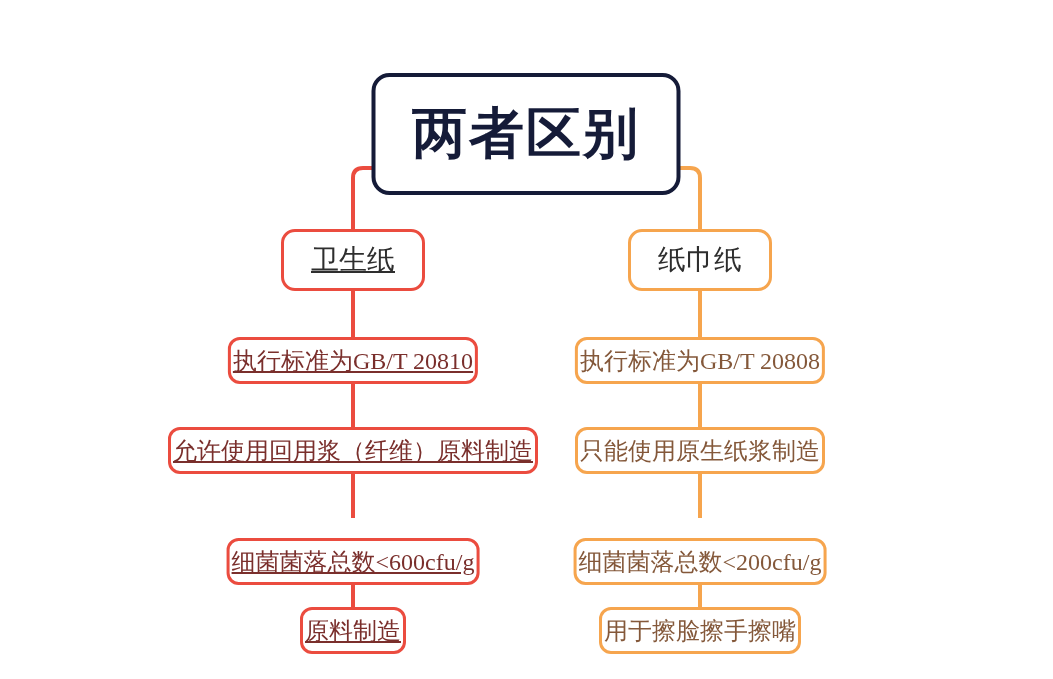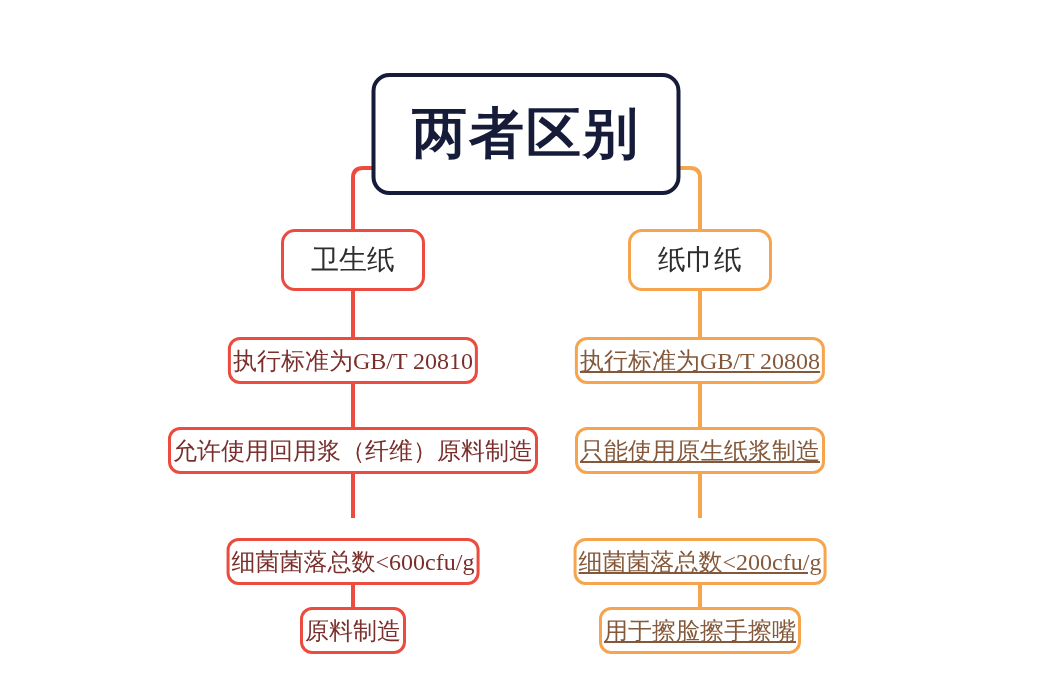--- a/index.html
+++ b/index.html
@@ -57,25 +57,25 @@
   }
   .child-node {
     height: 47px;
     border-width: 3px;
     border-style: solid;
     border-radius: 12px;
     padding: 0 2px;
     font-size: 24px;
   }
   .branch-left .branch-label,
-  .branch-left .child-node { border-color: #EB4C3F; }
+  .branch-left .child-node { border-color: #EB4C3F; text-decoration: underline; }
   .branch-left .child-node { color: #7A2F2C; }
   .branch-right .branch-label,
   .branch-right .child-node { border-color: #F6A54E; }
-  .branch-right .child-node { color: #84583A; text-decoration: underline; }
+  .branch-right .child-node { color: #84583A; }
 
   .branch-left .node { left: 353px; }
   .branch-right .node { left: 700px; }
 
   .row-1 { top: 337px; }
   .row-2 { top: 427px; text-align: right; }
   .row-3 { top: 538px; }
   .row-4 { top: 607px; }
 </style>
 </head>

